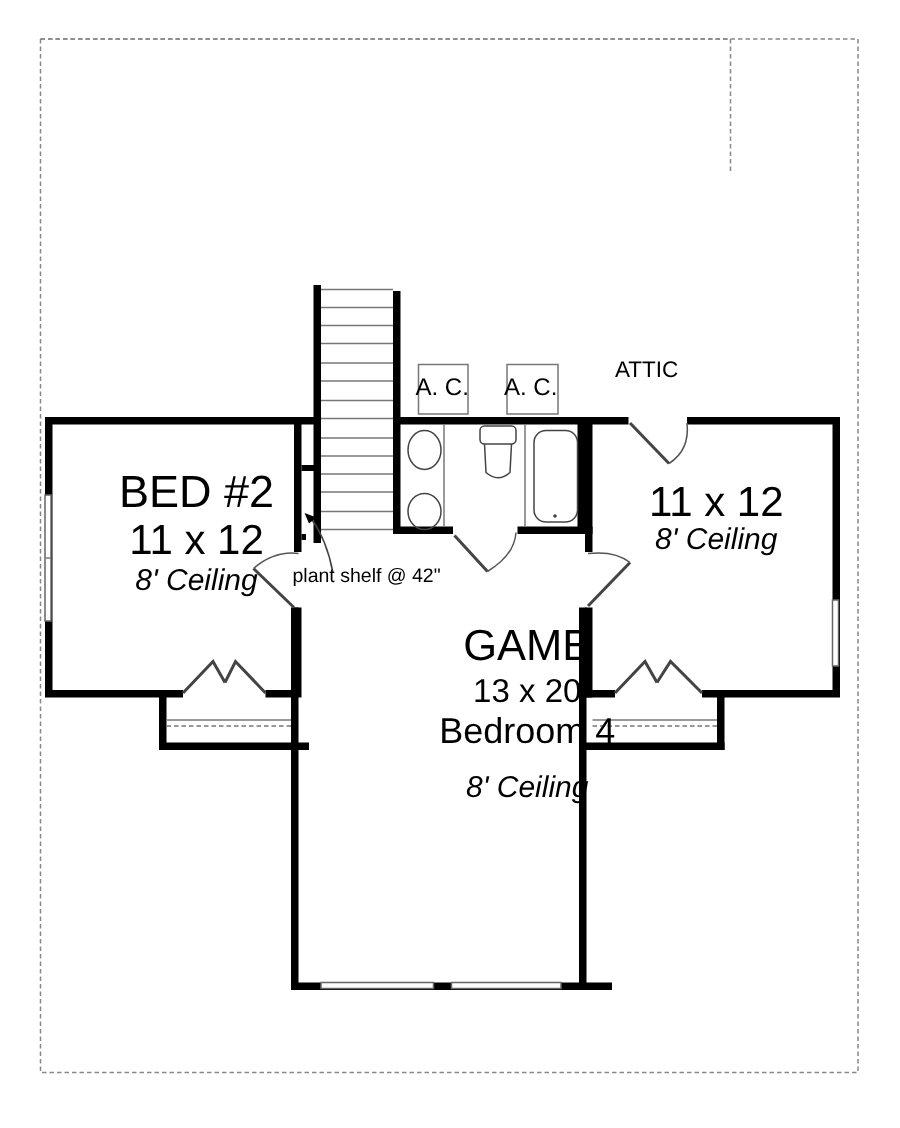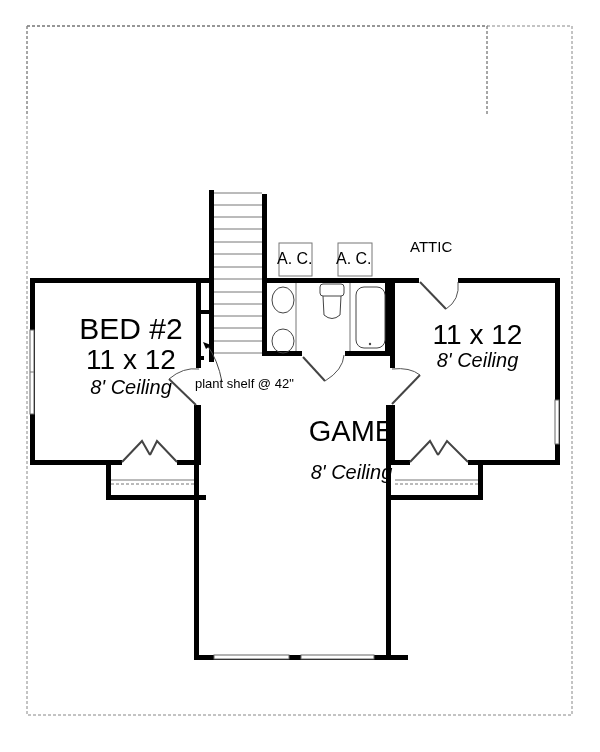--- a/index.html
+++ b/index.html
@@ -150,14 +150,16 @@
 
 <div style="position:absolute; left:395px; top:320px; width:165px;">
   <div class="lbl room-dim" style="position:static; margin-top:2px;">11 x 12</div>
   <div class="lbl ceiling" style="position:static; margin-top:2px;">8' Ceiling</div>
 </div>
 
 <div class="lbl shelf" style="left:195px; top:376px;">plant shelf @ 42"</div>
 
 <div style="position:absolute; left:199px; top:415px; width:209px;margin-left:48px;">
   <div class="lbl room-name" style="position:static; font-size:29px; line-height:33px;">GAME</div>
+  <div class="lbl room-dim" style="position:static; font-size:22px;">13 x 20</div>
+  <div class="lbl sub" style="position:static;">Bedroom 4</div>
   <div class="lbl ceiling" style="position:static; margin-top:14px;">8' Ceiling</div>
 </div>
 
 </body></html>

